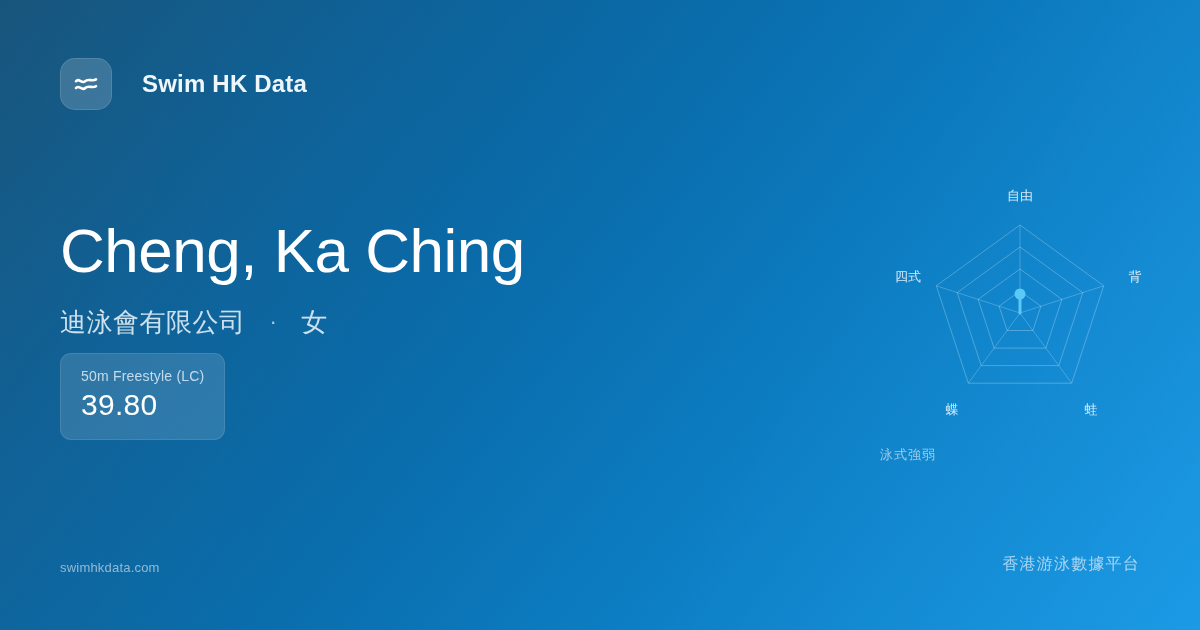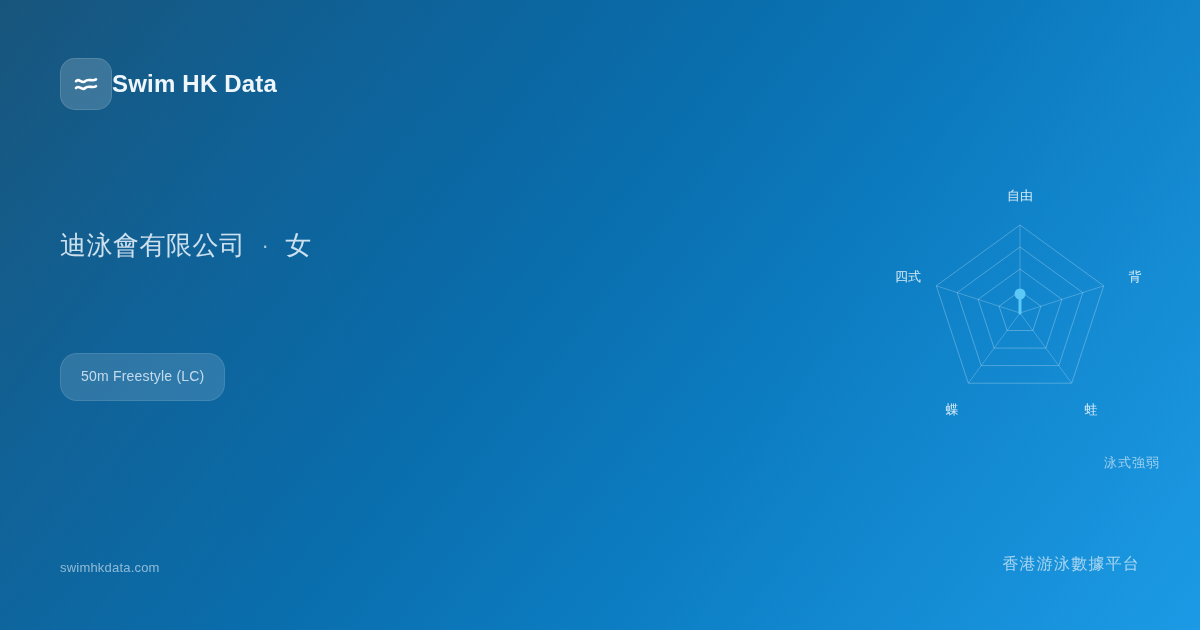--- a/index.html
+++ b/index.html
@@ -44,21 +44,21 @@
   }
   .card > * { position:relative; z-index:2; }
 
   
   .brand {
     position:absolute;
     left:60px;
     top:58px;
     display:flex;
     align-items:center;
-    gap:0;
+    gap:30px;
   }
   .brand-mark {
     width:52px;
     height:52px;
     border-radius:15px;
     background:rgba(255,255,255,0.17);
     border:1px solid rgba(255,255,255,0.12);
     display:flex;
     align-items:center;
     justify-content:center;
@@ -81,43 +81,43 @@
   }
   .athlete-name {
     font-size:62px;
     line-height:1.08;
     font-weight:400;
     color:#ffffff;
     letter-spacing:-0.5px;
     white-space:nowrap;
   }
   .athlete-meta {
-    margin-top:10px;
+    margin-top:20px;
     font-size:26px;
     font-weight:400;
     color:rgba(231,243,251,0.88);
     letter-spacing:0.5px;
     display:flex;
     align-items:center;
-    gap:14px;
+    gap:22px;
   }
   .meta-dot {
     color:rgba(231,243,251,0.7);
     font-size:22px;
     padding:0 2px;
   }
 
   
   .stat-card {
     position:absolute;
     left:60px;
     top:353px;
     min-width:164px;
     padding:14px 20px 16px 20px;
-    border-radius:17px;
+    border-radius:11px;
     background:rgba(255,255,255,0.135);
     border:1px solid rgba(255,255,255,0.10);
   }
   .stat-label {
     font-size:14px;
     color:rgba(226,240,250,0.82);
     letter-spacing:0.2px;
     white-space:nowrap;
   }
   .stat-value {
@@ -135,23 +135,23 @@
     left:880px;
     top:170px;
     width:280px;
     height:300px;
     text-decoration:underline;
   }
   .radar-svg { display:block; }
   .radar-caption {
     position:absolute;
     left:0;
-    top:284px;
+    top:276px;
     width:280px;
-    text-align:right;
+    text-align:left;
     font-size:13px;
     color:rgba(223,238,249,0.68);
     letter-spacing:1px;
   }
   .axis-label {
     fill:rgba(235,245,252,0.90);
     font-family:"Liberation Sans","DejaVu Sans",sans-serif;
     font-size:13px;
   }
 
@@ -182,29 +182,31 @@
     <div class="brand-mark">
       <svg width="30" height="30" viewBox="0 0 30 30" aria-hidden="true">
         <path d="M5 12.2 C8 8.4, 11 15.6, 14.2 12.2 C17.2 9.0, 21.5 13.0, 25 10.4" fill="none" stroke="#ffffff" stroke-width="2.6" stroke-linecap="round" stroke-linejoin="round"></path>
         <path d="M5 19.0 C8 15.2, 11 22.4, 14.2 19.0 C17.2 15.8, 21.5 19.8, 25 17.2" fill="none" stroke="#ffffff" stroke-width="2.6" stroke-linecap="round" stroke-linejoin="round"></path>
       </svg>
     </div>
     <div class="brand-name">Swim HK Data</div>
   </div>
 
   <div class="identity">
+    <h1 class="athlete-name">Cheng, Ka Ching</h1>
     <div class="athlete-meta">
       <span>迪泳會有限公司</span>
       <span class="meta-dot">·</span>
       <span>女</span>
     </div>
   </div>
 
   <div class="stat-card">
     <div class="stat-label">50m Freestyle (LC)</div>
+    <div class="stat-value">39.80</div>
   </div>
 
   <div class="radar-wrap">
     <svg class="radar-svg" width="280" height="280" viewBox="0 0 280 280" aria-hidden="true">
 
       <g stroke="rgba(255,255,255,0.26)" stroke-width="1" fill="none">
         <polygon points="140,55 223.7,115.8 191.7,213.2 88.3,213.2 56.3,115.8"></polygon>
         <polygon points="140,77 202.8,122.6 178.8,195.6 101.2,195.6 77.2,122.6"></polygon>
         <polygon points="140,99 181.9,129.4 165.9,178.1 114.1,178.1 98.1,129.4"></polygon>
         <polygon points="140,121 160.9,136.2 152.9,160.5 127.1,160.5 119.1,136.2"></polygon>

